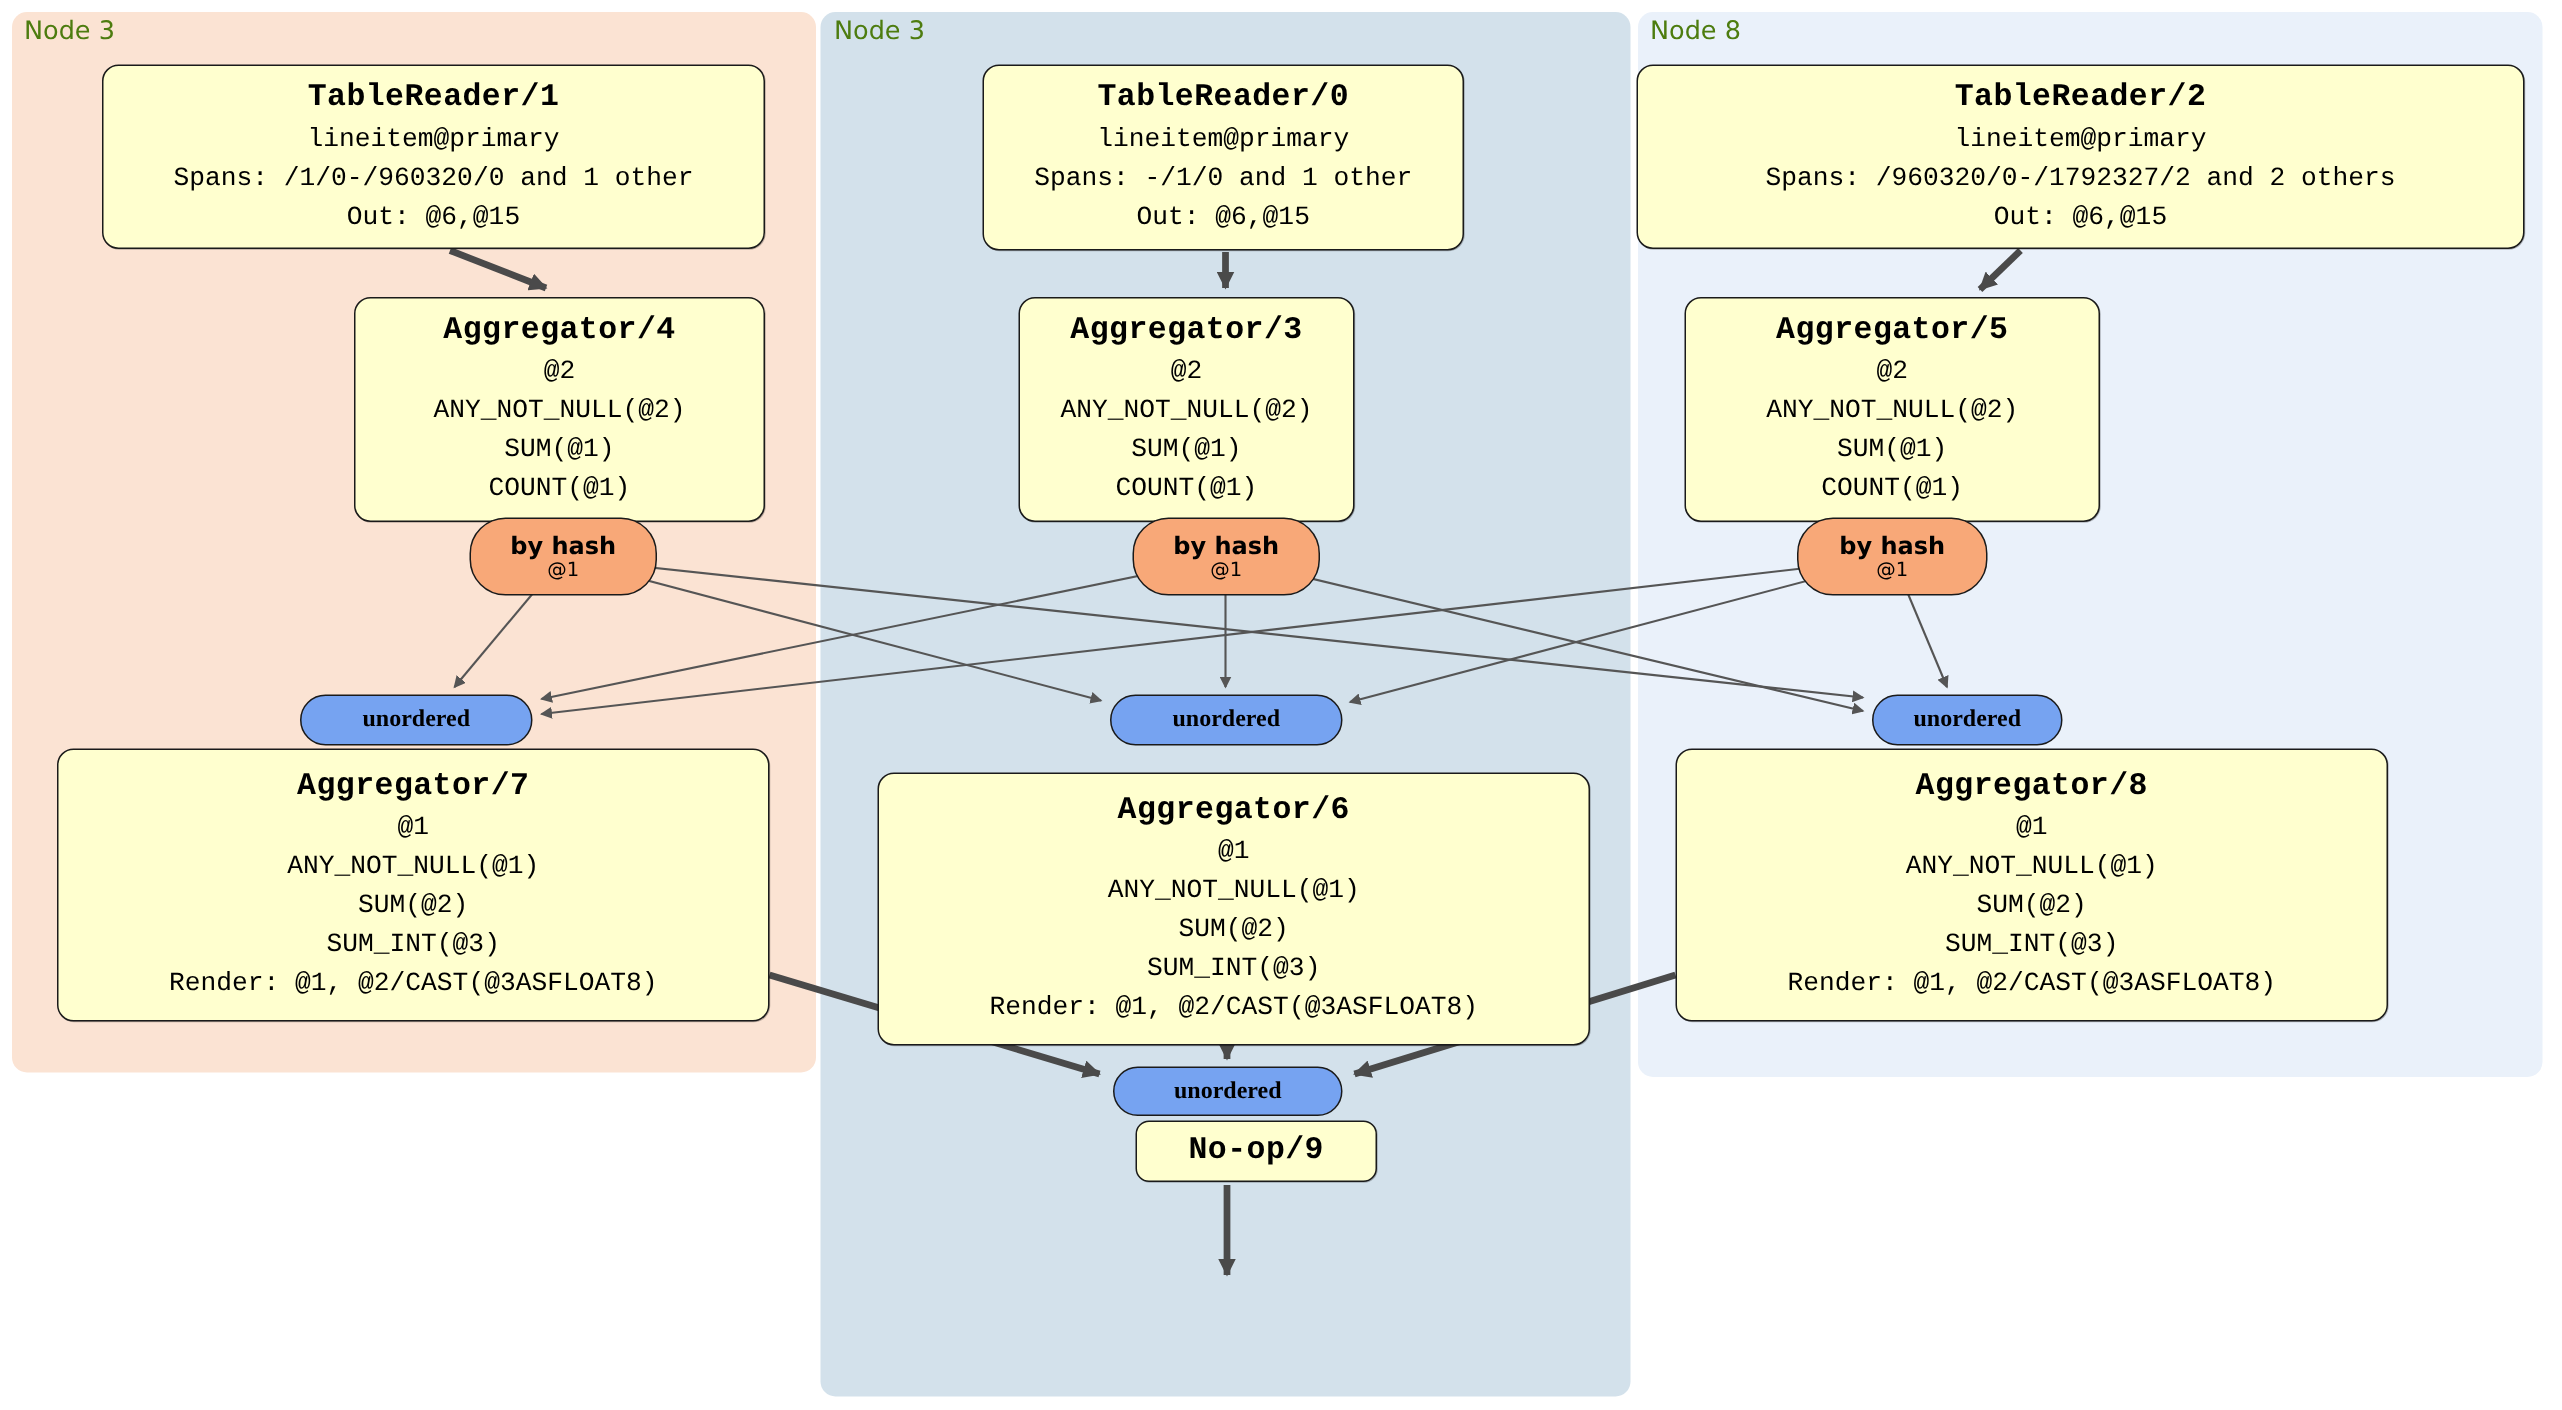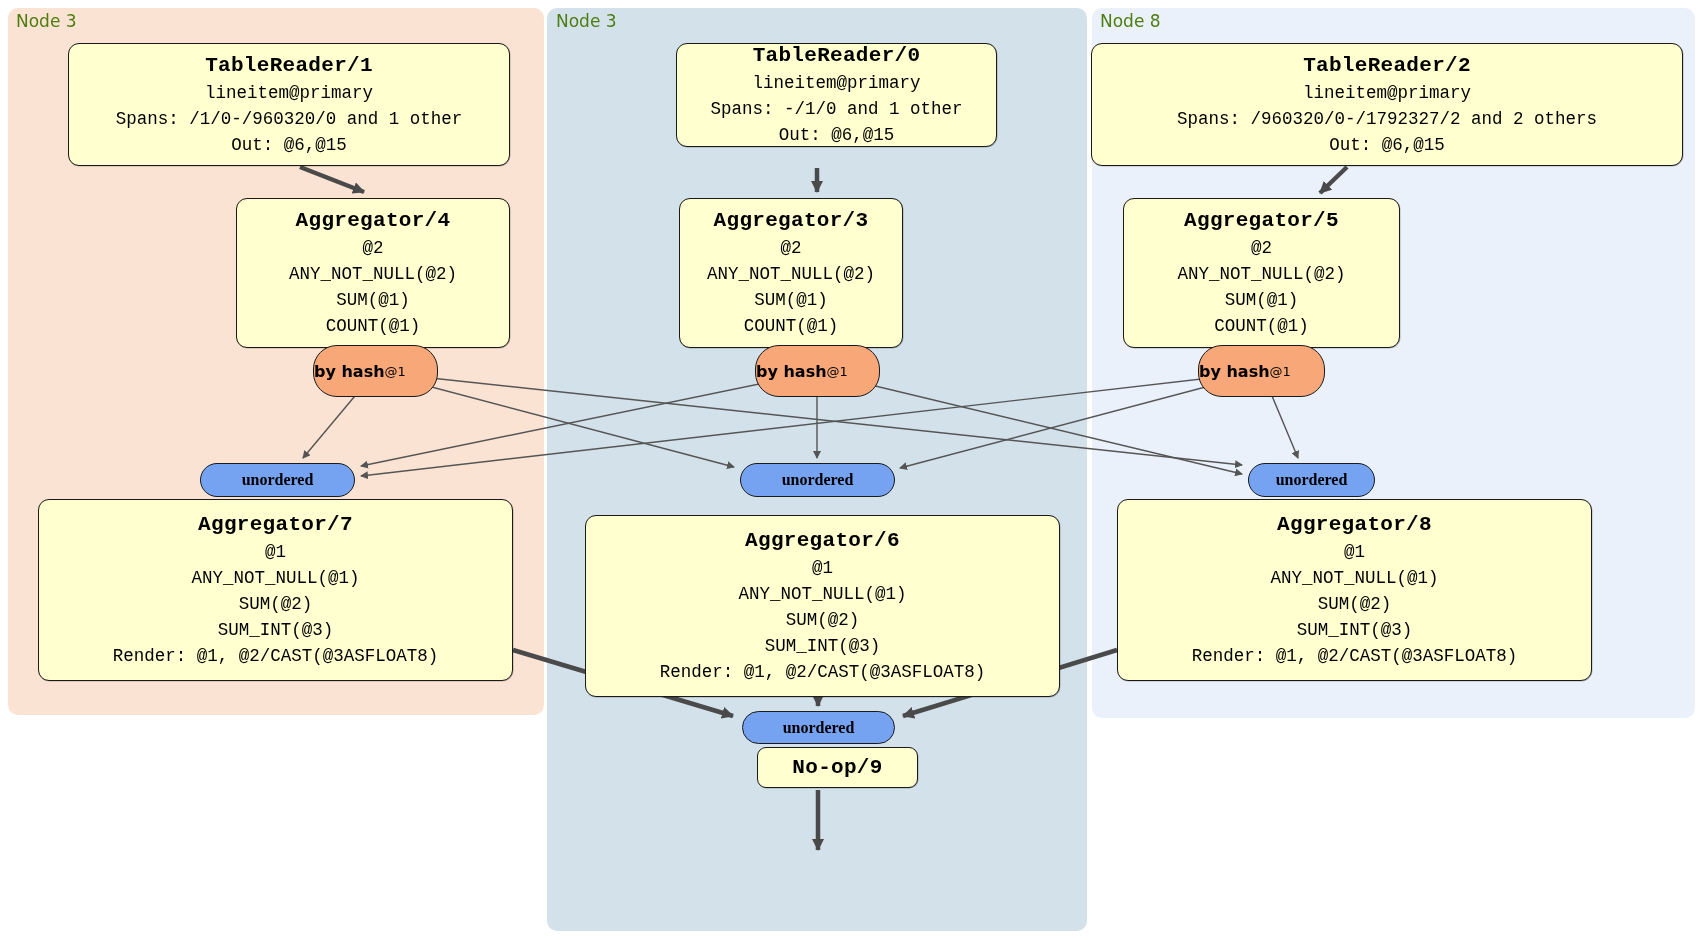--- a/index.html
+++ b/index.html
@@ -22,21 +22,21 @@
     display:flex;flex-direction:column;justify-content:center;align-items:center;
     text-align:center;box-shadow:0.5px 0.5px 0 rgba(0,0,0,.25);
     z-index:3;
     font-family:Liberation Mono, monospace;
   }
   .pbox .title{font-weight:bold;font-size:21px;line-height:28px;letter-spacing:.3px;white-space:nowrap;}
   .pbox .line{font-size:17.5px;line-height:26px;white-space:nowrap;}
   .router{
     position:absolute;background:var(--router-bg);
     border:1.6px solid var(--border);border-radius:24px;
-    display:flex;flex-direction:row;align-items:center;
+    display:flex;flex-direction:column;justify-content:center;align-items:center;
     z-index:4;
   }
   .router .rlabel{font-weight:bold;font-size:16px;line-height:19px;}
   .router .rsub{font-size:13px;line-height:15px;}
   .sync{
     position:absolute;background:var(--sync-bg);
     border:1.6px solid var(--border);border-radius:18px;
     display:flex;justify-content:center;align-items:center;
     font-weight:bold;font-size:16px;z-index:4;white-space:nowrap;font-family:Liberation Serif, serif;
   }
@@ -85,21 +85,21 @@
 
     <line x1="818" y1="790" x2="818" y2="850" stroke="#4a4a4a" stroke-width="4.5" marker-end="url(#ahb)"></line>
   </svg>
 
   <div class="pbox" style="left:68px;top:43px;width:442px;height:123px;">
     <div class="title">TableReader/1</div>
     <div class="line">lineitem@primary</div>
     <div class="line">Spans: /1/0-/960320/0 and 1 other</div>
     <div class="line">Out: @6,@15</div>
   </div>
-  <div class="pbox" style="left:676px;top:43px;width:321px;height:104px;">
+  <div class="pbox" style="left:655px;top:43px;width:321px;height:124px;">
     <div class="title">TableReader/0</div>
     <div class="line">lineitem@primary</div>
     <div class="line">Spans: -/1/0 and 1 other</div>
     <div class="line">Out: @6,@15</div>
   </div>
   <div class="pbox" style="left:1091px;top:43px;width:592px;height:123px;">
     <div class="title">TableReader/2</div>
     <div class="line">lineitem@primary</div>
     <div class="line">Spans: /960320/0-/1792327/2 and 2 others</div>
     <div class="line">Out: @6,@15</div>

